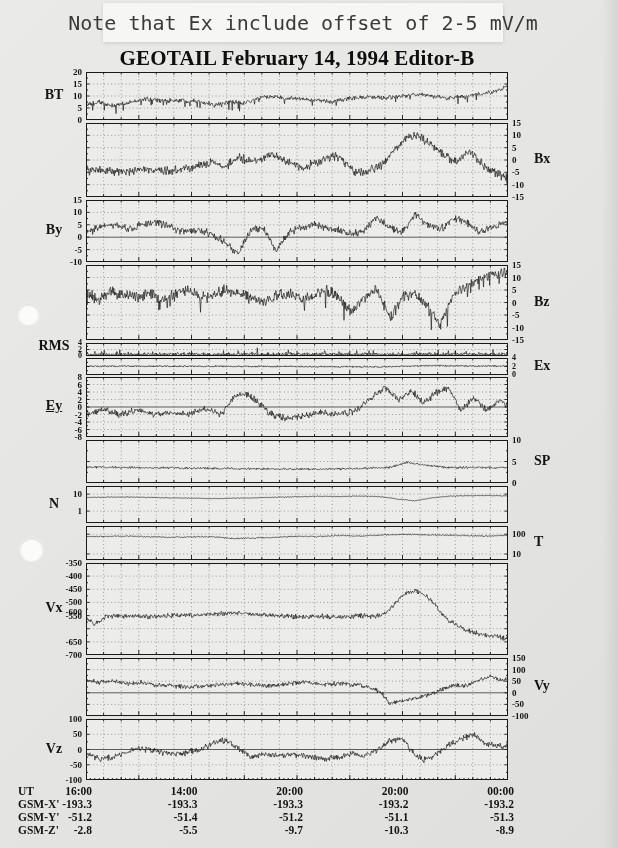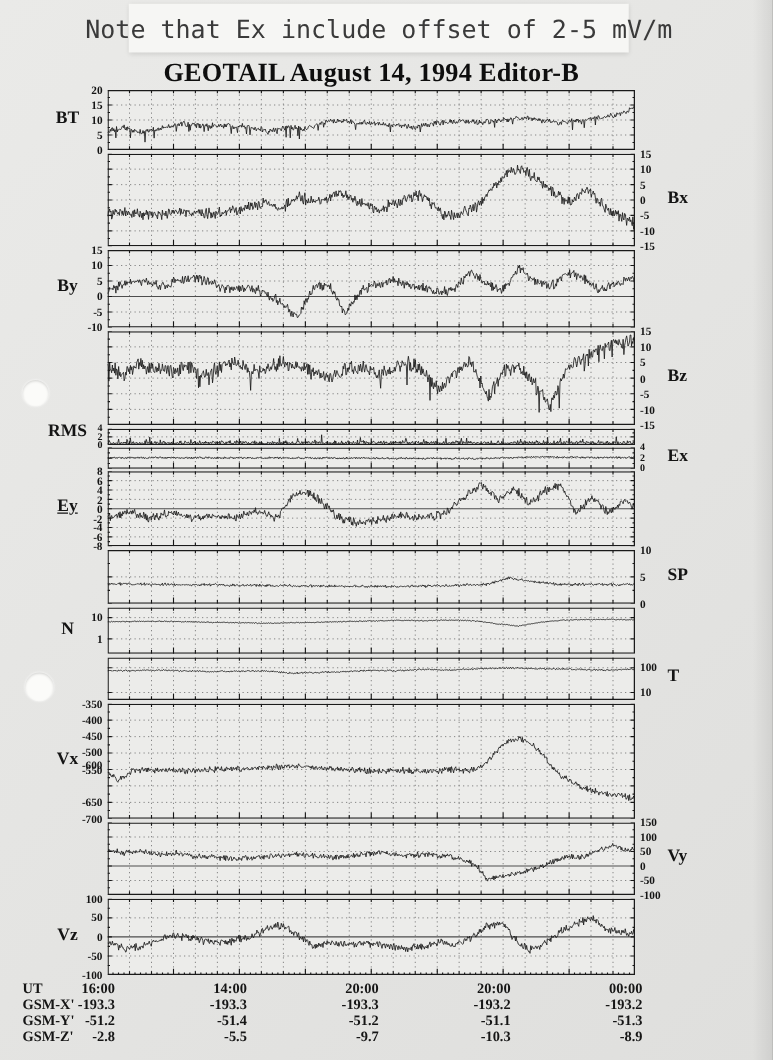--- a/index.html
+++ b/index.html
@@ -31,21 +31,21 @@
   .hole-2{left:20px;top:538px;width:23px;height:23px;}
 </style>
 </head>
 <body>
 
 <div class="page">
   <div class="edge-shade"></div>
   <div class="note-strip">
     <span>Note that Ex include offset of 2-5 mV/m</span>
   </div>
-  <h1 class="title">GEOTAIL August 14, 1994 Editor-B</h1>
+  <h1 class="title">GEOTAIL February 14, 1994 Editor-B</h1>
   <div id="plot-root"></div>
   <div class="hole hole-1"></div>
   <div class="hole hole-2"></div>
 <svg class="panel-svg" width="422" height="48" viewBox="0 0 422 48" preserveAspectRatio="none" style="left: 86px; top: 72px;">
       <path d="M0 36.0H422 M0 24.0H422 M0 12.0H422 M17.6 0V48 M35.2 0V48 M52.8 0V48 M70.3 0V48 M87.9 0V48 M105.5 0V48 M123.1 0V48 M140.7 0V48 M158.3 0V48 M175.8 0V48 M193.4 0V48 M211.0 0V48 M228.6 0V48 M246.2 0V48 M263.8 0V48 M281.3 0V48 M298.9 0V48 M316.5 0V48 M334.1 0V48 M351.7 0V48 M369.3 0V48 M386.8 0V48 M404.4 0V48 " stroke="#868686" stroke-width="0.8" stroke-dasharray="1,2.6" fill="none"></path>
       <path d="M0 0.0H3.5 M418.5 0.0H422 M0 12.0H3.5 M418.5 12.0H422 M0 24.0H3.5 M418.5 24.0H422 M0 36.0H3.5 M418.5 36.0H422 M0 48.0H3.5 M418.5 48.0H422 M0 6.0H2 M420 6.0H422 M0 18.0H2 M420 18.0H422 M0 30.0H2 M420 30.0H422 M0 42.0H2 M420 42.0H422 M17.6 48V45 M17.6 0V2.5 M35.2 48V45 M35.2 0V2.5 M52.8 48V43 M52.8 0V2.5 M70.3 48V45 M70.3 0V2.5 M87.9 48V45 M87.9 0V2.5 M105.5 48V43 M105.5 0V2.5 M123.1 48V45 M123.1 0V2.5 M140.7 48V45 M140.7 0V2.5 M158.3 48V43 M158.3 0V2.5 M175.8 48V45 M175.8 0V2.5 M193.4 48V45 M193.4 0V2.5 M211.0 48V43 M211.0 0V2.5 M228.6 48V45 M228.6 0V2.5 M246.2 48V45 M246.2 0V2.5 M263.8 48V43 M263.8 0V2.5 M281.3 48V45 M281.3 0V2.5 M298.9 48V45 M298.9 0V2.5 M316.5 48V43 M316.5 0V2.5 M334.1 48V45 M334.1 0V2.5 M351.7 48V45 M351.7 0V2.5 M369.3 48V43 M369.3 0V2.5 M386.8 48V45 M386.8 0V2.5 M404.4 48V45 M404.4 0V2.5 " stroke="#161616" stroke-width="0.9" fill="none"></path>
       <polyline points="0.0,34.2 0.6,33.4 1.1,33.4 1.7,34.0 2.2,31.5 2.8,33.0 3.3,30.5 3.9,30.1 4.4,32.8 5.0,30.9 5.6,33.3 6.1,31.8 6.7,38.3 7.2,29.2 7.8,33.6 8.3,31.6 8.9,31.9 9.5,31.4 10.0,31.3 10.6,31.7 11.1,30.9 11.7,29.3 12.2,28.7 12.8,30.1 13.3,27.9 13.9,31.2 14.5,32.0 15.0,29.8 15.6,32.3 16.1,29.4 16.7,30.8 17.2,31.0 17.8,30.5 18.3,38.3 18.9,31.4 19.5,31.9 20.0,33.8 20.6,32.2 21.1,33.8 21.7,31.4 22.2,32.4 22.8,32.9 23.4,32.7 23.9,34.0 24.5,33.7 25.0,33.7 25.6,34.7 26.1,31.5 26.7,34.9 27.2,34.9 27.8,34.7 28.4,32.4 28.9,34.6 29.5,33.1 30.0,41.7 30.6,32.5 31.1,31.7 31.7,33.0 32.2,31.4 32.8,33.7 33.4,33.4 33.9,31.6 34.5,32.3 35.0,31.2 35.6,32.4 36.1,32.7 36.7,29.8 37.3,38.5 37.8,32.1 38.4,32.9 38.9,31.6 39.5,32.5 40.0,30.8 40.6,30.3 41.1,32.3 41.7,31.1 42.3,30.4 42.8,32.0 43.4,30.7 43.9,28.5 44.5,30.6 45.0,29.5 45.6,30.0 46.1,29.9 46.7,30.0 47.3,29.4 47.8,30.2 48.4,29.2 48.9,27.6 49.5,30.1 50.0,29.1 50.6,30.1 51.2,28.7 51.7,28.9 52.3,29.7 52.8,28.0 53.4,28.5 53.9,26.8 54.5,27.6 55.0,33.1 55.6,29.1 56.2,27.3 56.7,26.9 57.3,28.8 57.8,27.0 58.4,26.8 58.9,25.5 59.5,28.9 60.0,26.7 60.6,25.6 61.2,24.9 61.7,26.1 62.3,28.3 62.8,29.3 63.4,29.0 63.9,29.2 64.5,25.8 65.1,33.2 65.6,27.5 66.2,32.2 66.7,28.1 67.3,28.2 67.8,26.8 68.4,26.4 68.9,27.2 69.5,26.7 70.1,28.7 70.6,27.4 71.2,30.2 71.7,26.6 72.3,27.5 72.8,26.9 73.4,30.3 73.9,27.2 74.5,30.5 75.1,29.3 75.6,28.7 76.2,27.1 76.7,27.9 77.3,33.3 77.8,29.0 78.4,27.7 79.0,29.0 79.5,27.0 80.1,29.7 80.6,32.6 81.2,28.2 81.7,29.9 82.3,30.8 82.8,28.7 83.4,30.5 84.0,26.2 84.5,29.3 85.1,28.2 85.6,27.7 86.2,27.9 86.7,28.4 87.3,29.7 87.8,29.4 88.4,29.4 89.0,27.5 89.5,29.2 90.1,28.1 90.6,27.2 91.2,29.5 91.7,28.8 92.3,28.6 92.9,30.6 93.4,27.1 94.0,29.6 94.5,27.6 95.1,29.5 95.6,27.1 96.2,27.4 96.7,26.7 97.3,27.4 97.9,27.4 98.4,30.1 99.0,34.9 99.5,29.1 100.1,28.6 100.6,31.1 101.2,29.5 101.7,30.8 102.3,30.2 102.9,29.5 103.4,30.9 104.0,34.1 104.5,28.8 105.1,29.5 105.6,28.5 106.2,28.9 106.8,28.2 107.3,29.8 107.9,26.7 108.4,29.5 109.0,29.1 109.5,28.6 110.1,30.8 110.6,29.8 111.2,35.2 111.8,28.6 112.3,28.7 112.9,28.1 113.4,29.2 114.0,35.9 114.5,31.7 115.1,29.6 115.6,30.1 116.2,30.6 116.8,30.6 117.3,32.0 117.9,29.8 118.4,30.0 119.0,32.7 119.5,31.5 120.1,30.9 120.7,30.6 121.2,31.9 121.8,31.5 122.3,32.6 122.9,29.4 123.4,30.0 124.0,33.6 124.5,32.3 125.1,31.4 125.7,31.8 126.2,31.2 126.8,33.3 127.3,33.8 127.9,34.5 128.4,35.5 129.0,32.8 129.5,33.8 130.1,31.2 130.7,32.5 131.2,32.1 131.8,33.4 132.3,31.9 132.9,30.3 133.4,33.4 134.0,32.1 134.6,30.6 135.1,33.3 135.7,35.0 136.2,30.5 136.8,30.9 137.3,31.3 137.9,30.7 138.4,31.4 139.0,32.7 139.6,30.5 140.1,28.9 140.7,29.9 141.2,30.9 141.8,32.1 142.3,29.1 142.9,37.8 143.4,28.7 144.0,30.5 144.6,28.6 145.1,28.8 145.7,30.7 146.2,38.3 146.8,28.3 147.3,31.2 147.9,29.9 148.5,32.1 149.0,31.7 149.6,29.2 150.1,28.2 150.7,31.2 151.2,30.0 151.8,30.4 152.3,36.6 152.9,28.8 153.5,39.2 154.0,29.5 154.6,31.9 155.1,30.8 155.7,32.3 156.2,32.7 156.8,31.4 157.3,32.6 157.9,29.4 158.5,30.9 159.0,31.6 159.6,31.6 160.1,31.1 160.7,29.4 161.2,28.7 161.8,28.4 162.4,28.9 162.9,28.9 163.5,29.9 164.0,30.0 164.6,30.6 165.1,30.6 165.7,28.6 166.2,28.3 166.8,27.7 167.4,26.9 167.9,27.4 168.5,32.3 169.0,28.4 169.6,26.8 170.1,26.2 170.7,27.6 171.2,25.5 171.8,25.4 172.4,26.2 172.9,29.8 173.5,26.4 174.0,27.5 174.6,24.2 175.1,24.1 175.7,25.4 176.3,24.8 176.8,24.5 177.4,25.3 177.9,24.6 178.5,23.3 179.0,24.9 179.6,24.7 180.1,24.3 180.7,26.5 181.3,23.5 181.8,25.2 182.4,26.3 182.9,25.6 183.5,26.0 184.0,23.2 184.6,23.9 185.1,25.4 185.7,24.1 186.3,24.9 186.8,24.6 187.4,26.2 187.9,24.8 188.5,25.7 189.0,23.2 189.6,24.5 190.2,24.5 190.7,23.8 191.3,23.5 191.8,26.0 192.4,25.6 192.9,24.9 193.5,26.7 194.0,25.8 194.6,23.7 195.2,27.1 195.7,24.5 196.3,25.1 196.8,26.0 197.4,26.3 197.9,27.6 198.5,31.7 199.0,27.2 199.6,26.6 200.2,27.4 200.7,26.5 201.3,27.4 201.8,25.8 202.4,26.2 202.9,27.5 203.5,25.6 204.1,27.3 204.6,25.4 205.2,24.4 205.7,24.4 206.3,27.1 206.8,27.3 207.4,27.4 207.9,25.6 208.5,26.6 209.1,27.1 209.6,25.1 210.2,27.9 210.7,27.7 211.3,25.9 211.8,27.1 212.4,26.9 212.9,26.3 213.5,25.3 214.1,28.3 214.6,26.8 215.2,26.9 215.7,26.5 216.3,25.9 216.8,28.1 217.4,25.8 217.9,26.9 218.5,27.9 219.1,27.8 219.6,27.1 220.2,28.1 220.7,25.9 221.3,27.7 221.8,28.1 222.4,26.9 223.0,28.6 223.5,28.8 224.1,28.1 224.6,29.5 225.2,26.8 225.7,26.9 226.3,33.6 226.8,28.2 227.4,28.0 228.0,29.4 228.5,27.3 229.1,27.4 229.6,27.8 230.2,28.5 230.7,28.9 231.3,27.2 231.8,27.9 232.4,27.6 233.0,26.8 233.5,29.1 234.1,28.6 234.6,27.9 235.2,30.3 235.7,28.1 236.3,28.6 236.9,28.1 237.4,29.2 238.0,27.1 238.5,27.8 239.1,29.0 239.6,30.8 240.2,29.4 240.7,27.4 241.3,29.8 241.9,30.2 242.4,30.4 243.0,28.8 243.5,31.1 244.1,31.4 244.6,28.7 245.2,29.2 245.7,31.0 246.3,31.7 246.9,29.9 247.4,29.3 248.0,30.5 248.5,27.9 249.1,28.8 249.6,28.2 250.2,33.6 250.8,29.6 251.3,26.9 251.9,29.2 252.4,28.6 253.0,26.7 253.5,28.6 254.1,28.6 254.6,26.4 255.2,28.4 255.8,29.4 256.3,27.3 256.9,28.2 257.4,29.6 258.0,27.4 258.5,26.5 259.1,26.3 259.6,26.8 260.2,27.1 260.8,28.9 261.3,25.1 261.9,26.8 262.4,25.0 263.0,27.8 263.5,24.5 264.1,25.1 264.7,25.2 265.2,26.8 265.8,27.9 266.3,28.1 266.9,25.6 267.4,25.5 268.0,24.3 268.5,27.9 269.1,24.3 269.7,25.1 270.2,26.5 270.8,25.7 271.3,25.9 271.9,26.6 272.4,26.9 273.0,26.1 273.5,25.6 274.1,23.6 274.7,26.0 275.2,24.1 275.8,26.7 276.3,26.8 276.9,24.0 277.4,25.1 278.0,26.4 278.6,26.7 279.1,25.3 279.7,26.5 280.2,26.2 280.8,24.6 281.3,23.7 281.9,23.5 282.4,25.2 283.0,24.8 283.6,24.0 284.1,23.9 284.7,24.2 285.2,24.8 285.8,26.0 286.3,26.6 286.9,23.9 287.4,26.3 288.0,25.8 288.6,24.1 289.1,26.8 289.7,25.6 290.2,25.1 290.8,25.7 291.3,25.8 291.9,23.8 292.5,25.3 293.0,23.7 293.6,26.7 294.1,26.9 294.7,25.3 295.2,24.3 295.8,27.7 296.3,27.2 296.9,27.2 297.5,24.0 298.0,26.4 298.6,25.3 299.1,26.5 299.7,26.1 300.2,27.8 300.8,26.0 301.3,25.2 301.9,26.5 302.5,25.5 303.0,23.6 303.6,23.6 304.1,23.5 304.7,24.2 305.2,27.3 305.8,26.1 306.4,26.6 306.9,23.7 307.5,24.3 308.0,24.4 308.6,25.8 309.1,24.7 309.7,29.9 310.2,23.2 310.8,24.3 311.4,26.4 311.9,24.0 312.5,24.5 313.0,23.1 313.6,24.0 314.1,24.6 314.7,25.6 315.2,24.2 315.8,23.7 316.4,24.6 316.9,22.1 317.5,22.9 318.0,23.1 318.6,24.0 319.1,23.3 319.7,25.6 320.3,23.1 320.8,25.4 321.4,23.7 321.9,23.9 322.5,22.2 323.0,22.4 323.6,24.4 324.1,27.3 324.7,23.2 325.3,22.4 325.8,22.9 326.4,22.3 326.9,21.0 327.5,21.9 328.0,21.9 328.6,22.1 329.1,22.9 329.7,23.9 330.3,23.6 330.8,23.5 331.4,22.1 331.9,22.2 332.5,23.8 333.0,23.0 333.6,21.5 334.2,22.5 334.7,22.1 335.3,23.0 335.8,21.0 336.4,20.9 336.9,23.8 337.5,22.1 338.0,22.8 338.6,22.2 339.2,22.6 339.7,24.6 340.3,22.5 340.8,23.7 341.4,22.1 341.9,23.5 342.5,22.8 343.0,23.4 343.6,23.6 344.2,24.6 344.7,22.9 345.3,24.5 345.8,22.9 346.4,24.1 346.9,24.2 347.5,26.5 348.1,23.7 348.6,23.8 349.2,25.5 349.7,26.2 350.3,25.5 350.8,24.1 351.4,24.4 351.9,23.1 352.5,24.0 353.1,25.3 353.6,23.3 354.2,25.0 354.7,26.3 355.3,25.4 355.8,25.8 356.4,24.8 356.9,24.5 357.5,25.6 358.1,25.7 358.6,25.0 359.2,25.4 359.7,25.8 360.3,27.9 360.8,27.9 361.4,27.7 362.0,25.6 362.5,25.8 363.1,27.6 363.6,24.9 364.2,24.1 364.7,25.2 365.3,25.3 365.8,25.0 366.4,25.7 367.0,26.0 367.5,26.8 368.1,27.1 368.6,25.0 369.2,24.7 369.7,23.8 370.3,25.5 370.8,25.1 371.4,22.9 372.0,31.9 372.5,24.2 373.1,24.3 373.6,25.4 374.2,23.9 374.7,25.7 375.3,23.2 375.9,24.4 376.4,23.2 377.0,26.0 377.5,24.0 378.1,24.9 378.6,25.0 379.2,27.3 379.7,24.8 380.3,23.5 380.9,24.3 381.4,30.2 382.0,24.1 382.5,23.6 383.1,24.1 383.6,24.2 384.2,23.6 384.7,22.7 385.3,23.1 385.9,22.2 386.4,22.2 387.0,24.5 387.5,22.7 388.1,22.4 388.6,23.1 389.2,21.7 389.8,21.4 390.3,28.0 390.9,21.4 391.4,22.8 392.0,23.3 392.5,20.4 393.1,20.9 393.6,22.5 394.2,23.3 394.8,22.7 395.3,22.7 395.9,22.4 396.4,22.8 397.0,21.7 397.5,21.2 398.1,21.5 398.6,22.2 399.2,21.2 399.8,21.4 400.3,19.8 400.9,21.2 401.4,21.7 402.0,20.5 402.5,18.6 403.1,19.5 403.7,20.8 404.2,21.6 404.8,22.2 405.3,21.6 405.9,19.6 406.4,21.5 407.0,20.8 407.5,18.2 408.1,19.3 408.7,19.3 409.2,18.8 409.8,18.1 410.3,20.5 410.9,18.2 411.4,18.0 412.0,18.5 412.5,18.3 413.1,16.7 413.7,17.5 414.2,18.0 414.8,18.9 415.3,17.3 415.9,16.9 416.4,17.9 417.0,17.4 417.6,14.2 418.1,15.1 418.7,14.7 419.2,14.5 419.8,15.1 420.3,14.1 420.9,14.5 421.4,12.4 422.0,11.3" stroke="#161616" stroke-width="0.65" fill="none"></polyline>
       <rect x="0.5" y="0.5" width="421" height="47" stroke="#1a1a1a" stroke-width="1" fill="none"></rect>
     </svg>
     <div class="tick left" style="top: 67px;">20</div>

